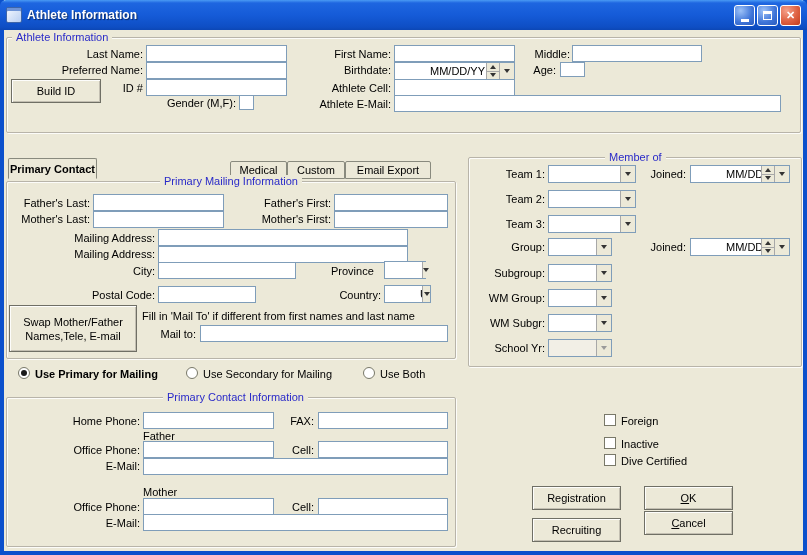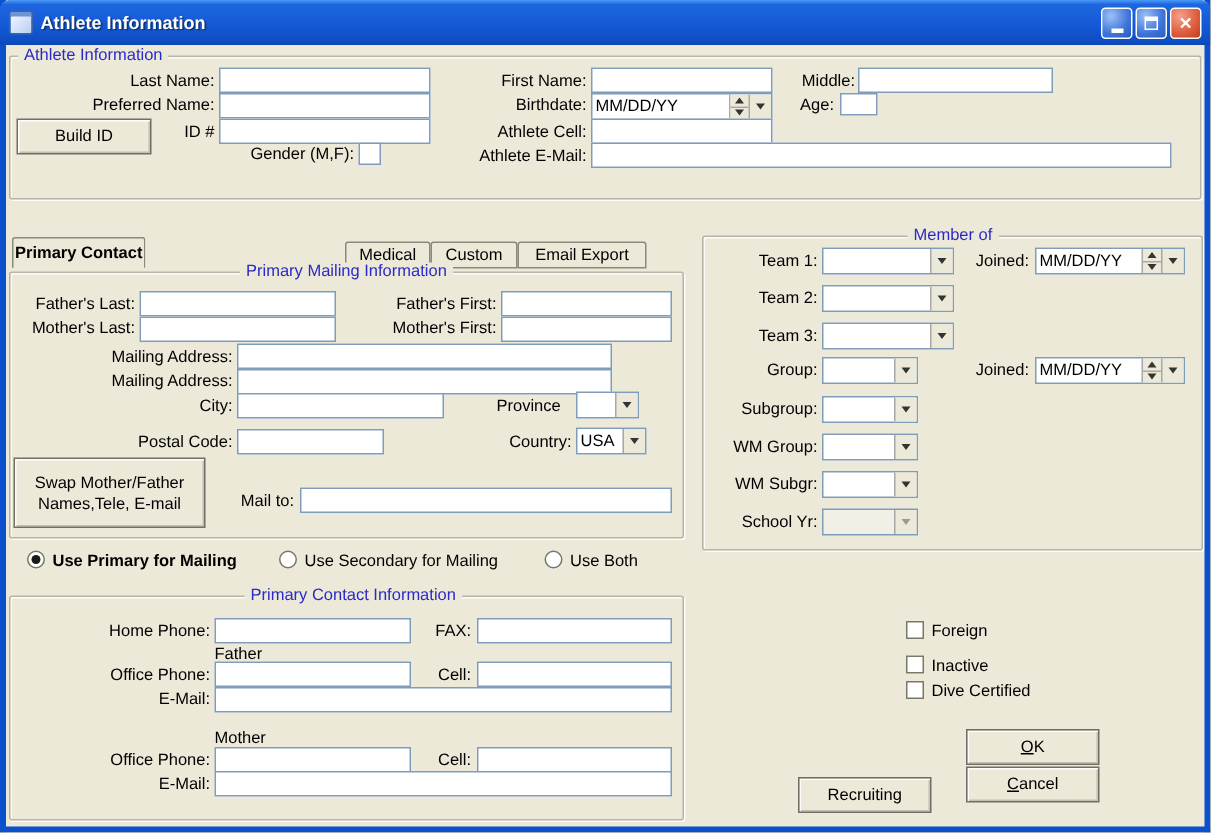--- a/index.html
+++ b/index.html
@@ -31,21 +31,21 @@
            box-shadow:inset 1px 1px 0 rgba(255,255,255,.85), 1px 1px 0 rgba(255,255,255,.85); }
   .group-label { position:absolute; z-index:2; background:#ECE9D8; color:#2A2AC8;
                  padding:0 4px; line-height:12px; white-space:nowrap; }
   .lab { position:absolute; z-index:2; color:#000; white-space:nowrap; line-height:13px; }
   .r { text-align:right; }
   .bold { font-weight:bold; }
 
   .tb { position:absolute; z-index:2; height:17px; background:#fff; border:1px solid #7F9DB9;
         padding:1px 3px; font:11px "Liberation Sans", sans-serif; }
   .dd, .dtp { position:absolute; z-index:2; height:18px; background:#fff;
-              border:1px solid #7F9DB9; display:flex; align-items:stretch; }
+              border:1px solid #7F9DB9; display:flex; align-items:stretch;padding-left:33px; }
   .dd-val { flex:1; padding:2px 2px 0; overflow:hidden; white-space:nowrap; }
   .dd-btn { width:15px; background:#ECE9D8; border-left:1px solid #A8A8A8;
             display:flex; align-items:center; justify-content:center; }
   .spin { width:13px; display:flex; flex-direction:column; border-left:1px solid #A8A8A8; }
   .spin-b { flex:1; background:#ECE9D8; display:flex; align-items:center; justify-content:center; }
   .spin-b + .spin-b { border-top:1px solid #A8A8A8; }
   .tri-d { width:0; height:0; border-left:3px solid transparent; border-right:3px solid transparent;
            border-top:4px solid #333; display:block; font-style:normal; }
   .tri-u { width:0; height:0; border-left:3px solid transparent; border-right:3px solid transparent;
            border-bottom:4px solid #333; display:block; font-style:normal; }
@@ -169,20 +169,21 @@
   <input class="tb" style="left: 158px; top: 286px; width: 98px;">
   <span class="lab r" style="left:321px;top:289px;width:60px">Country:</span>
   <div class="dd" style="left:384px;top:285px;width:47px">
     <span class="dd-val">USA</span>
     <span class="dd-btn">
         <i class="tri-d"></i>
       </span>
   </div>
 
   <button class="btn multiline" style="left:9px;top:305px;width:128px;height:47px">Swap Mother/Father Names,Tele, E-mail</button>
+  <span class="lab" style="left:142px;top:310px">Fill in 'Mail To' if different from first names and last name</span>
   <span class="lab r" style="left:136px;top:328px;width:60px">Mail to:</span>
   <input class="tb" style="left: 200px; top: 325px; width: 248px;">
 
   <span class="radio checked" style="left:18px;top:367px"></span>
   <span class="lab bold" style="left:35px;top:368px">Use Primary for Mailing</span>
   <span class="radio" style="left:186px;top:367px"></span>
   <span class="lab" style="left:203px;top:368px">Use Secondary for Mailing</span>
   <span class="radio" style="left:363px;top:367px"></span>
   <span class="lab" style="left:380px;top:368px">Use Both</span>
 
@@ -307,20 +308,21 @@
       </span>
   </div>
 
   <span class="check" style="left:604px;top:414px"></span>
   <span class="lab" style="left:621px;top:415px">Foreign</span>
   <span class="check" style="left:604px;top:437px"></span>
   <span class="lab" style="left:621px;top:438px">Inactive</span>
   <span class="check" style="left:604px;top:454px"></span>
   <span class="lab" style="left:621px;top:455px">Dive Certified</span>
 
+  <button class="btn" style="left:532px;top:486px;width:89px;height:24px">Registration</button>
   <button class="btn" style="left:532px;top:518px;width:89px;height:24px">Recruiting</button>
   <button class="btn u1" style="left:644px;top:486px;width:89px;height:24px">
       <span>OK</span>
     </button>
   <button class="btn u1" style="left:644px;top:511px;width:89px;height:24px">
       <span>Cancel</span>
     </button>
 
   <div class="frame"></div>
 </div>

